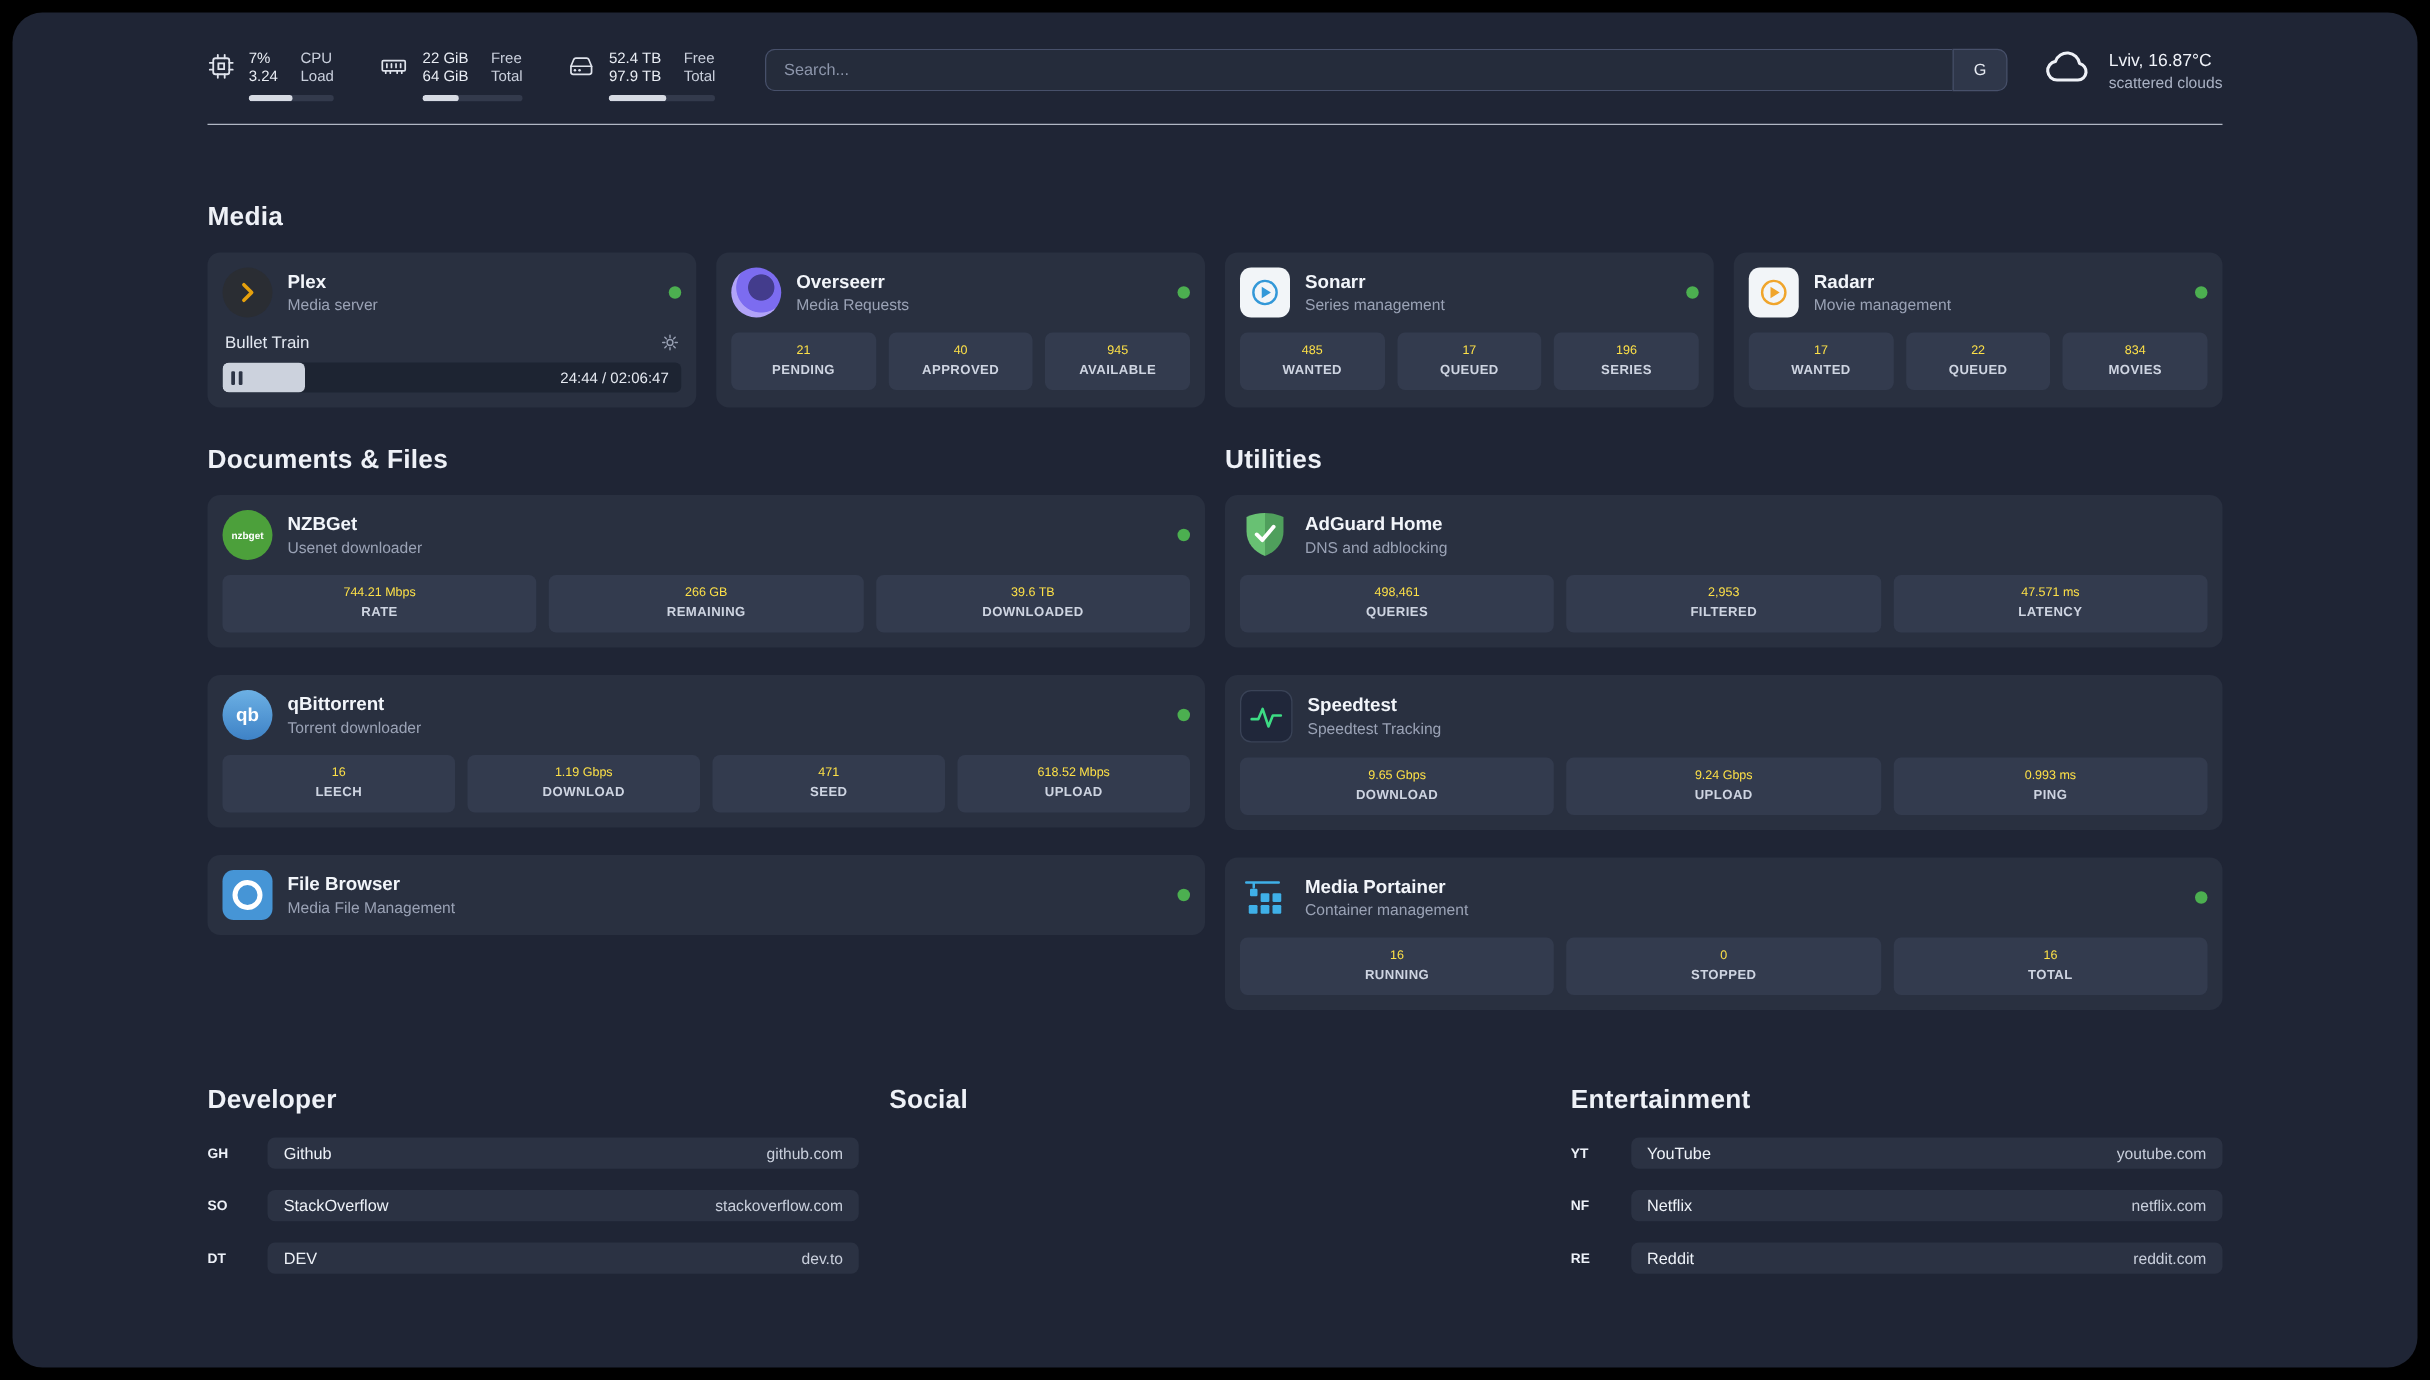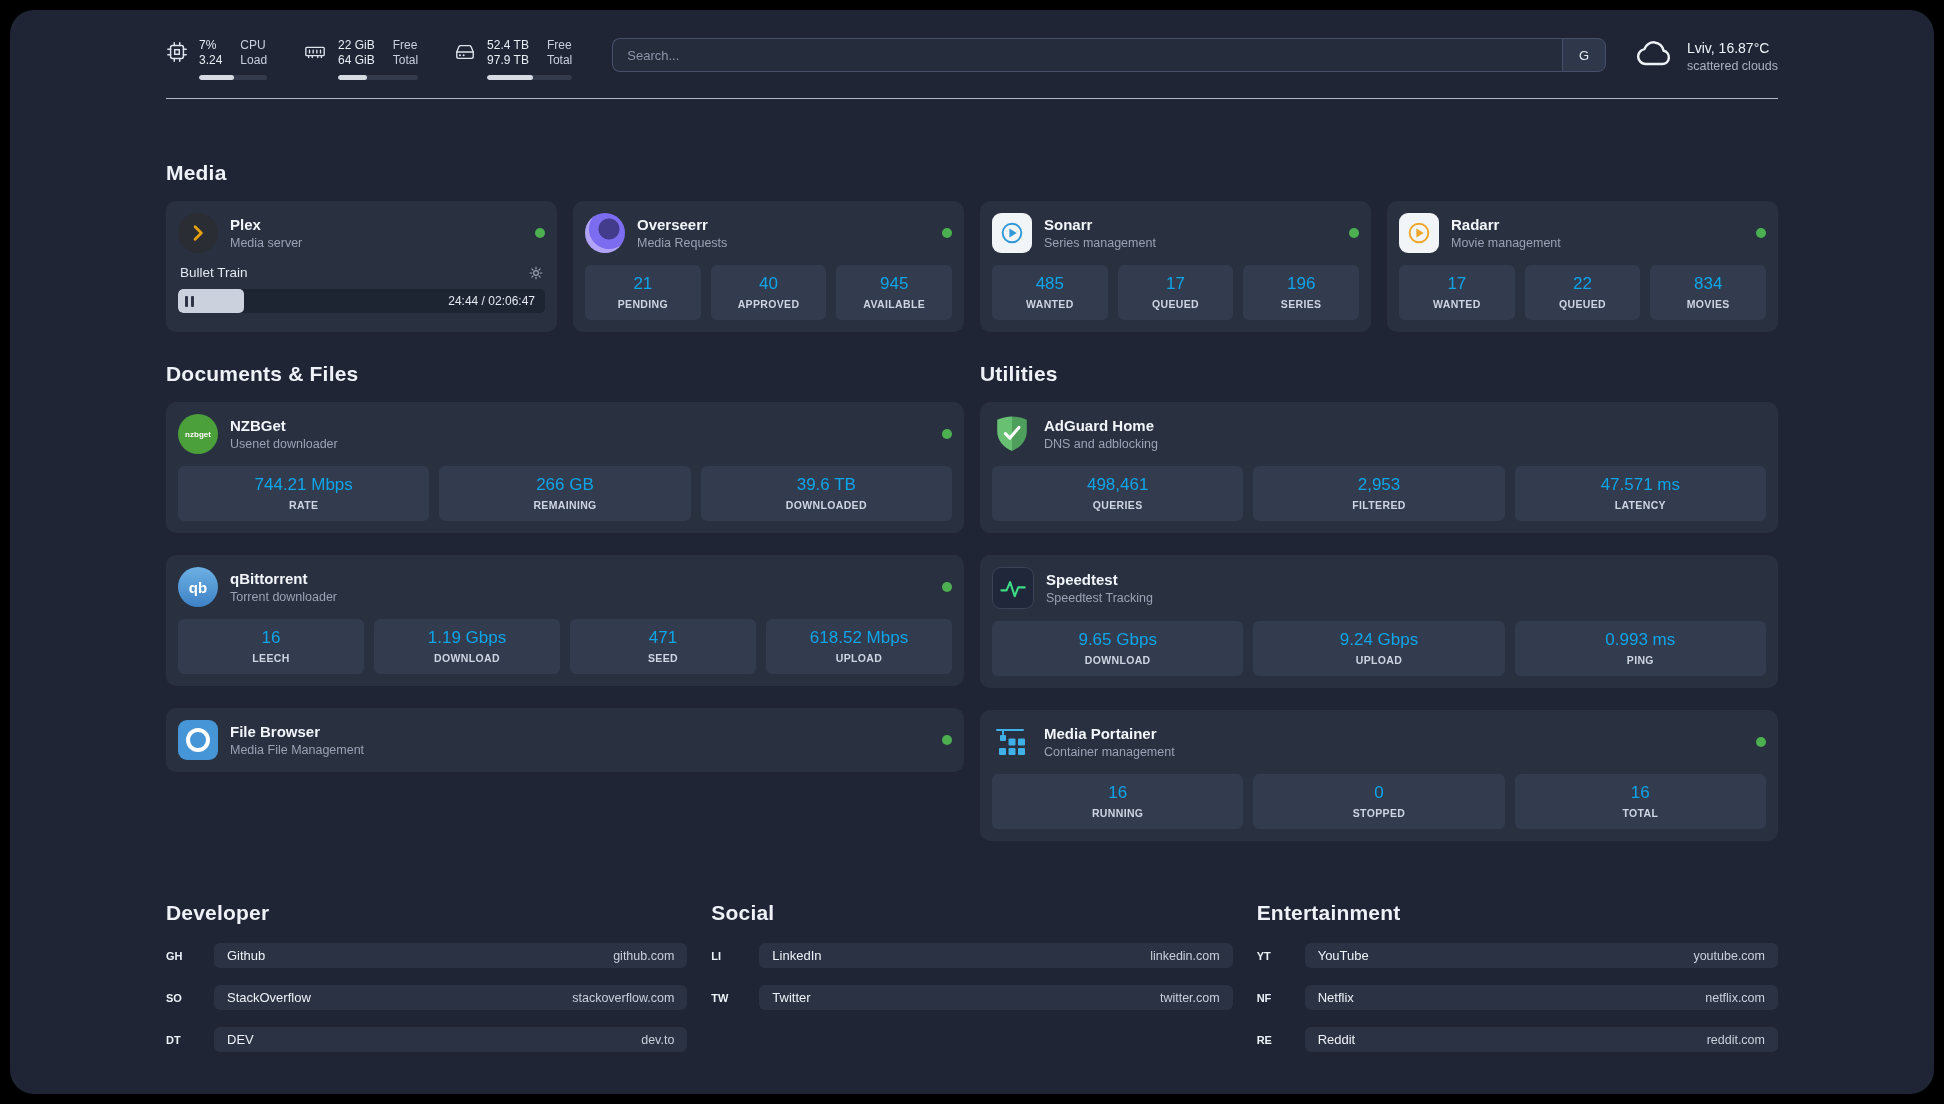--- a/index.html
+++ b/index.html
@@ -52,21 +52,21 @@
   .card { background:#293040; border-radius:10px; padding:12px; cursor:pointer; }
   .card-header { display:flex; align-items:center; gap:12px; }
   .app-icon { width:40px; height:40px; flex:none; display:flex; align-items:center; justify-content:center; }
   .app-titles { display:flex; flex-direction:column; gap:3px;justify-content:center; }
   .app-name { font-size:15px; font-weight:bold; color:#f2f5fa; }
   .app-sub { font-size:12.5px; color:#9aa2b5; }
   .status-dot { width:10px; height:10px; border-radius:50%; background:#4caf50; margin-left:auto; align-self:center; }
 
   .stats-row { display:flex; gap:10px; margin-top:12px; }
   .stat { flex:1; background:#333b4e; border-radius:6px; text-align:center; padding:9px 4px 10px; }
-  .stat-value { font-size:17px; color:#0ea5e9; }
+  .stat-value { font-size:10px; color:#fde047; }
   .stat-label { margin-top:4px; font-size:10.5px; font-weight:bold; letter-spacing:0.35px; color:#ced4e1; }
 
   
   .player-row { display:flex; align-items:center; justify-content:space-between; margin-top:12px; padding:0 2px; }
   .player-title { font-size:13.5px; color:#e3e8f1; }
   .gear { display:flex; cursor:pointer; }
   .player-bar {
     margin-top:9px; position:relative; height:24px; background:#1d2432;
     border-radius:5px; display:flex; align-items:center; overflow:hidden; cursor:pointer;
   }
@@ -540,36 +540,20 @@
             <div class="link-pill">
               <span class="link-name">DEV</span>
               <span class="link-url">dev.to</span>
             </div>
           </div>
         </div>
       </div>
 
       <div>
         <div class="section-title">Social</div>
-        <div class="link-rows">
-          <div class="link-row">
-            <span class="link-abbr">LI</span>
-            <div class="link-pill">
-              <span class="link-name">LinkedIn</span>
-              <span class="link-url">linkedin.com</span>
-            </div>
-          </div>
-          <div class="link-row">
-            <span class="link-abbr">TW</span>
-            <div class="link-pill">
-              <span class="link-name">Twitter</span>
-              <span class="link-url">twitter.com</span>
-            </div>
-          </div>
-        </div>
       </div>
 
       <div>
         <div class="section-title">Entertainment</div>
         <div class="link-rows">
           <div class="link-row">
             <span class="link-abbr">YT</span>
             <div class="link-pill">
               <span class="link-name">YouTube</span>
               <span class="link-url">youtube.com</span>

